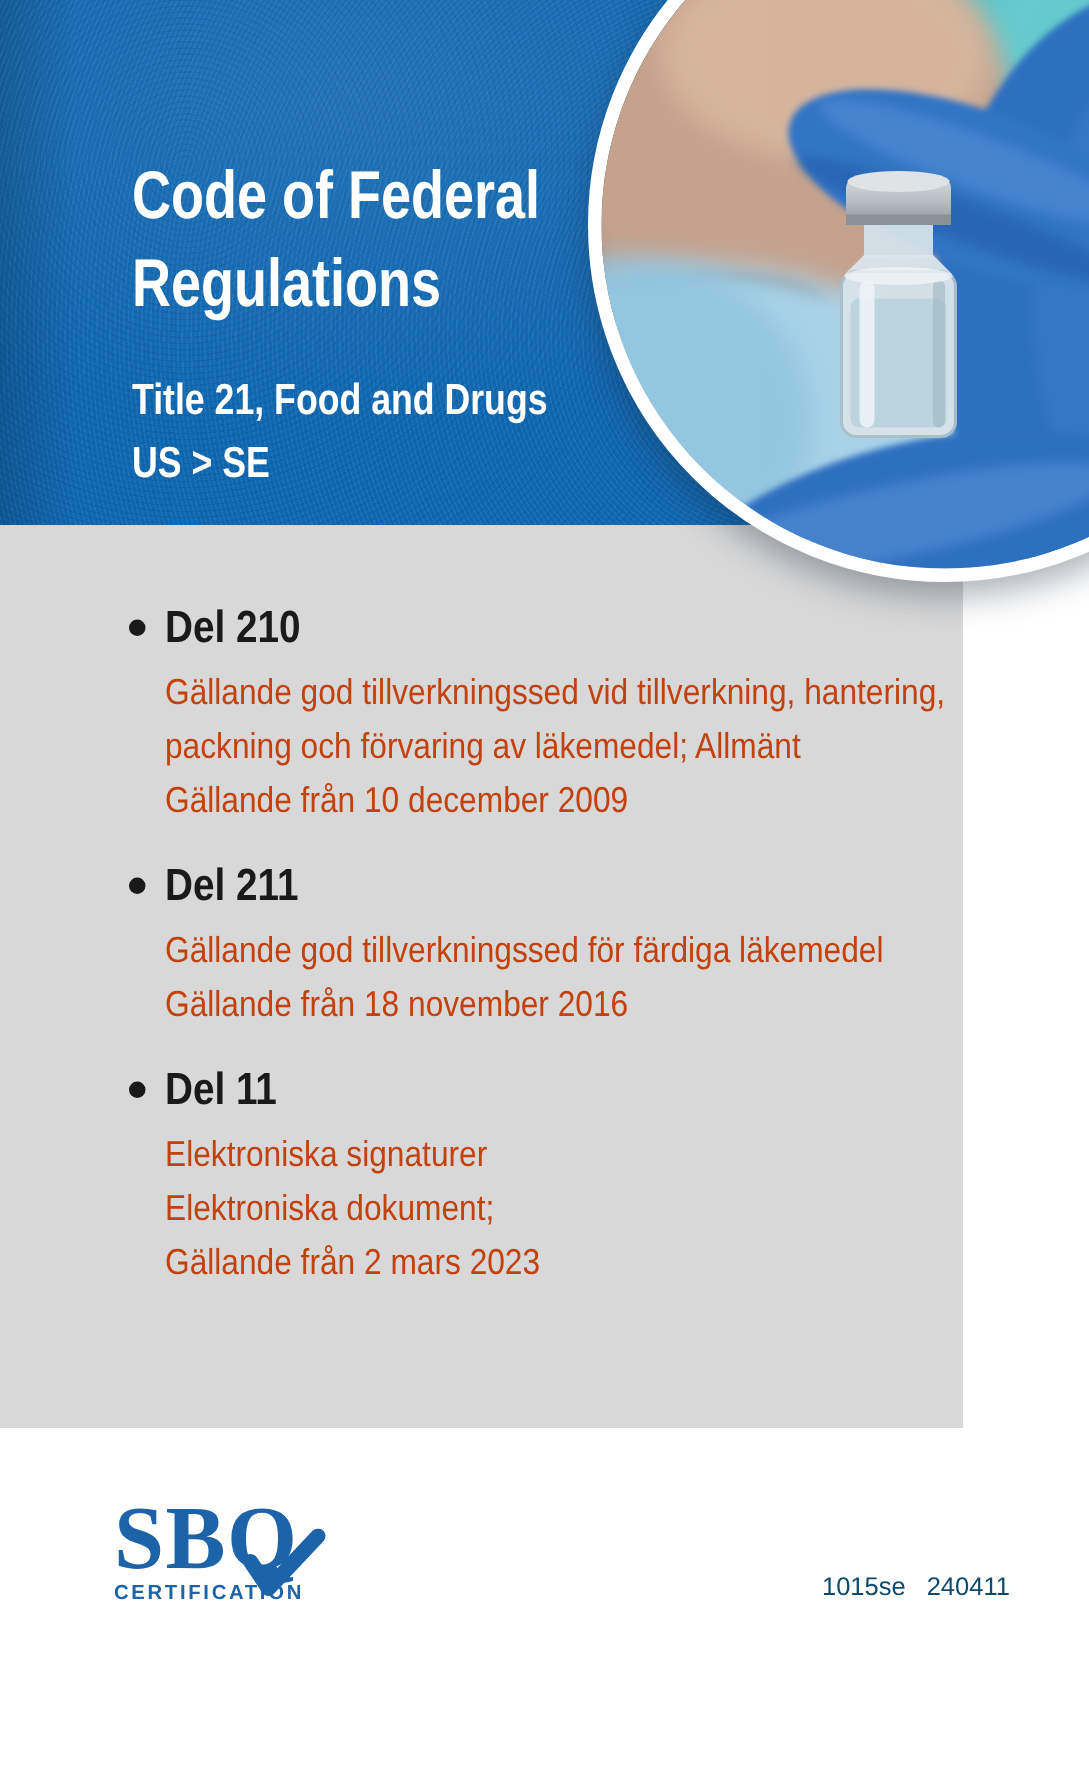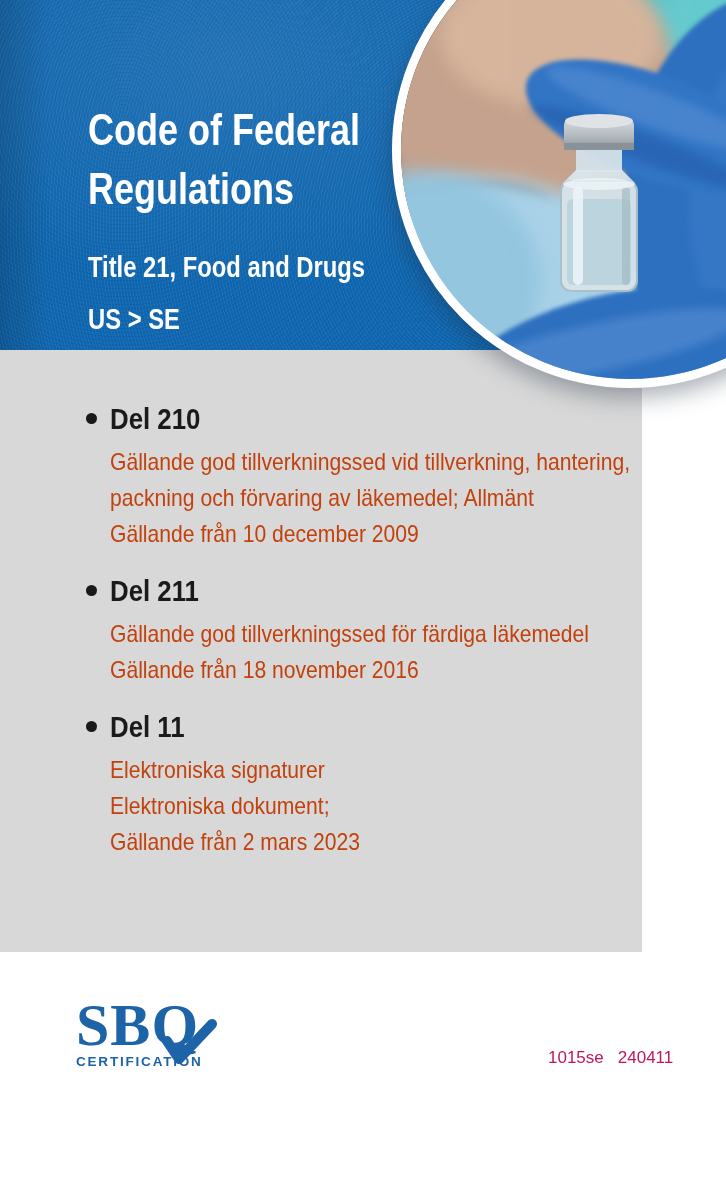--- a/index.html
+++ b/index.html
@@ -13,21 +13,21 @@
     background-color:#1167af;
     background-image:
       radial-gradient(ellipse at 32% 18%, rgba(255,255,255,.08), rgba(0,0,0,0) 55%),
       linear-gradient(90deg, rgba(0,0,0,.16), rgba(0,0,0,0) 7%),
       repeating-radial-gradient(circle at 17% 31%, rgba(10,70,135,.22) 0 1px, rgba(0,0,0,0) 1px 4px),
       repeating-radial-gradient(circle at 73% 64%, rgba(70,155,215,.20) 0 1px, rgba(0,0,0,0) 1px 3px);
   }
   .header-text{position:absolute;left:88px;top:100px;z-index:2;color:#ffffff;}
   .title-line{height:59px;line-height:59px;font-weight:bold;font-size:45px;}
   .squeeze-t{display:inline-block;transform:scaleX(.80);transform-origin:0 50%;white-space:nowrap;}
-  .subtitle{height:42px;line-height:42px;font-weight:bold;font-size:29px;margin-top:10px;}
+  .subtitle{height:42px;line-height:42px;font-weight:bold;font-size:29px;margin-top:0;}
   .subtitle.first{margin-top:28px;}
   .squeeze-s{display:inline-block;transform:scaleX(.82);transform-origin:0 50%;white-space:nowrap;}
 
   
   .photo{
     position:absolute;left:392px;top:-88px;width:458px;height:458px;z-index:3;
     border-radius:50%;border:9px solid #ffffff;overflow:hidden;
     background:#cfe0ec;
     box-shadow:0 10px 22px rgba(25,40,60,.35);
   }
@@ -54,21 +54,21 @@
   .logo{position:absolute;left:76px;top:45px;width:220px;height:80px;color:#1d63a8;}
   .logo-text{
     font-family:"Liberation Serif",serif;font-weight:bold;font-size:60px;line-height:56px;
     letter-spacing:1px;
   }
   .logo-check{position:absolute;left:84px;top:22px;}
   .logo-sub{
     margin-top:1px;font-size:13.5px;font-weight:bold;letter-spacing:1.8px;
     font-family:"Liberation Sans",sans-serif;
   }
-  .codes{position:absolute;left:548px;top:96px;font-size:17px;color:#be185d;}
+  .codes{position:absolute;left:548px;top:96px;font-size:17px;color:#0c4a6e;}
   .codes .c1{margin-right:14px;}
 </style>
 </head>
 <body>
 
 <div class="cover">
 
   <div class="header"></div>
 
   <div class="header-text">

